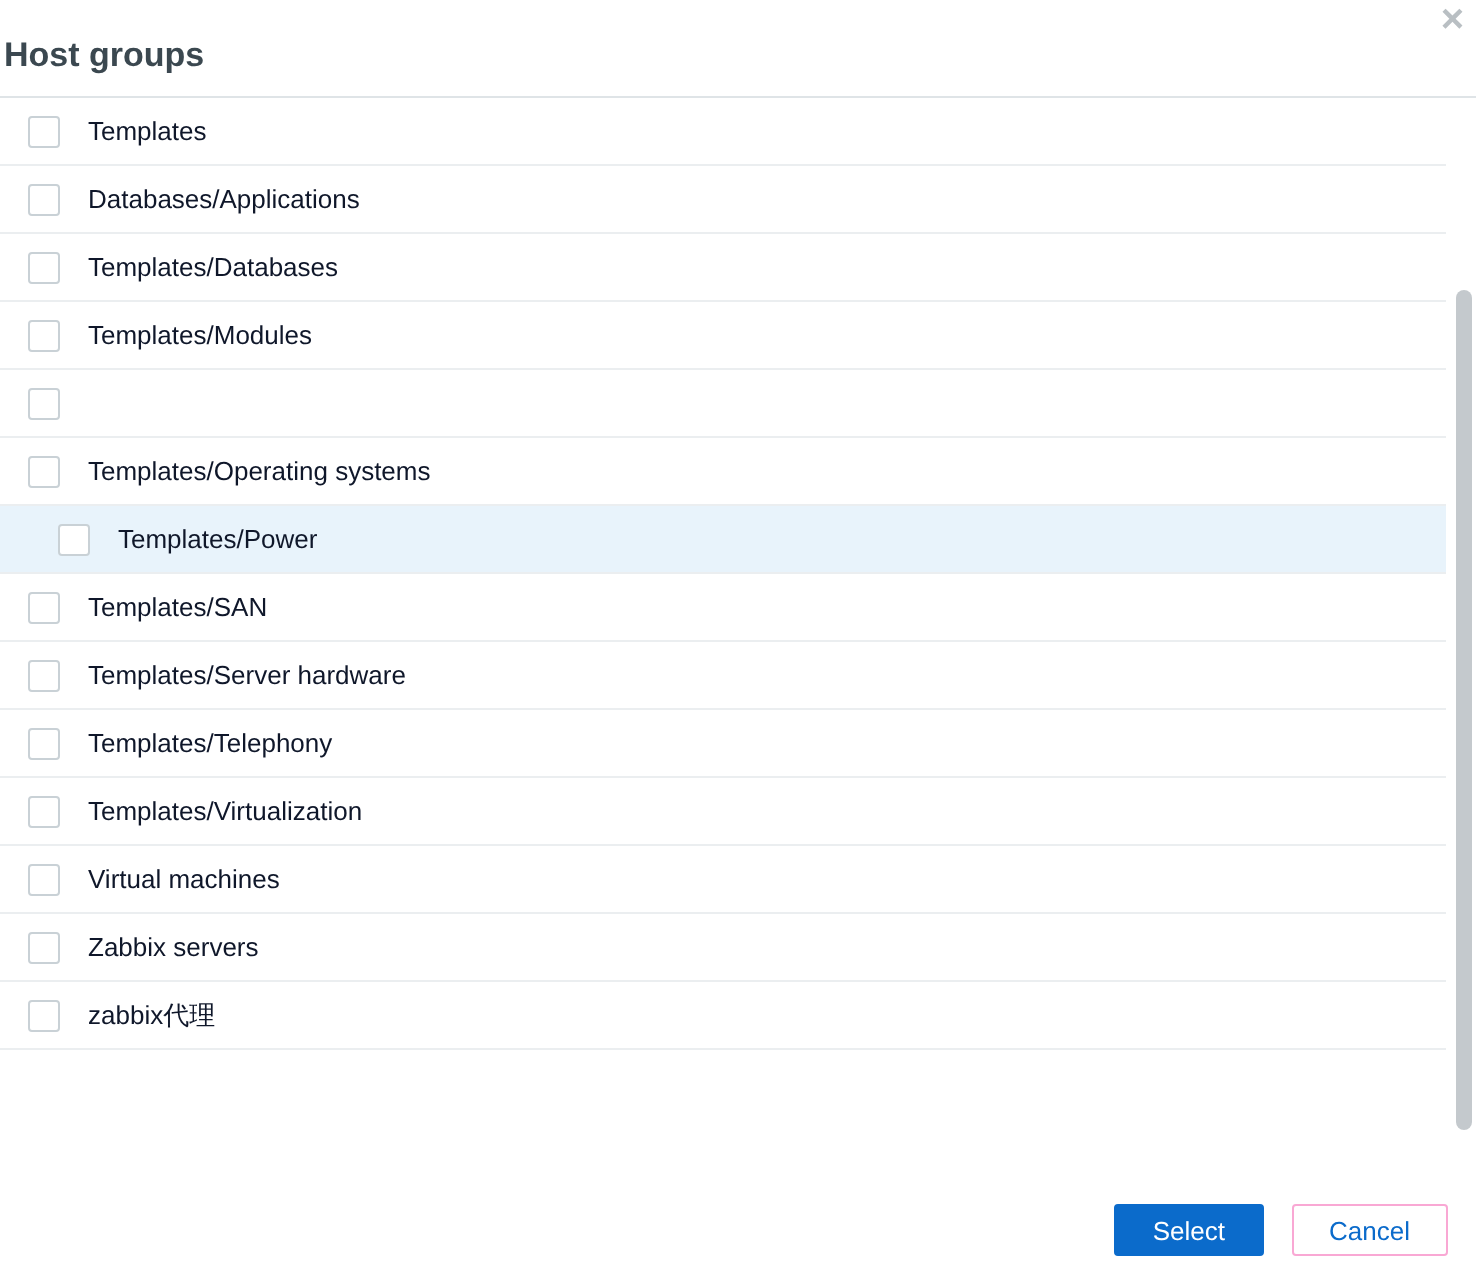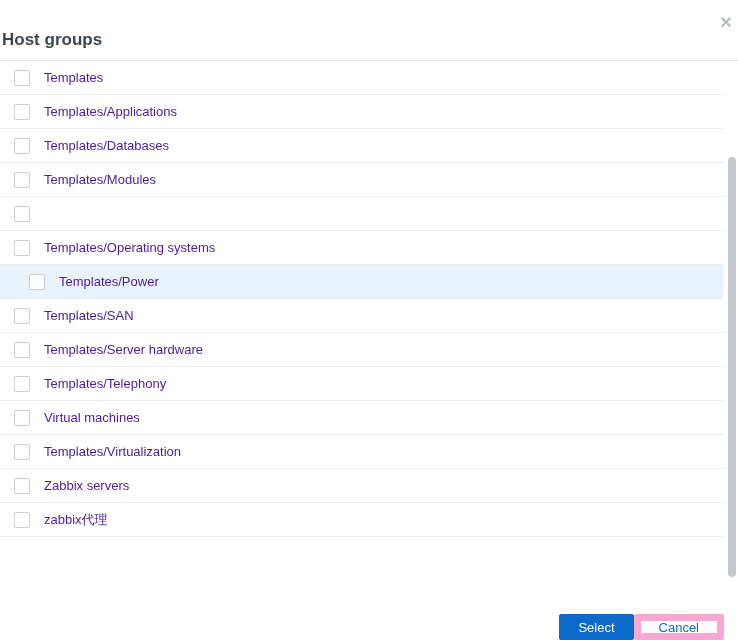--- a/index.html
+++ b/index.html
@@ -18,21 +18,20 @@
 
   .dialog {
     position: relative;
     width: 738px;
     height: 640px;
     background: #ffffff;
   }
 
   .header {
     padding: 18px 0 10px 0;
-    margin-top: 12px;
   }
   .title {
     font-size: 17px;
     font-weight: bold;
     color: #3b4850;
     padding-left: 2px;
   }
   .close-x {
     position: absolute;
     top: 0px;
@@ -71,21 +70,21 @@
     width: 16px;
     height: 16px;
     border: 1px solid #c9d1d6;
     border-radius: 2px;
     background: #ffffff;
     margin-right: 14px;
     flex: 0 0 auto;
     cursor: pointer;
   }
   .row .label {
-    color: #4c1d95;
+    color: #0f172a;
     font-size: 13px;
   }
 
   
   .scrollbar {
     position: absolute;
     top: 32px;
     right: 2px;
     width: 8px;
     bottom: 48px;
@@ -102,21 +101,21 @@
 
   .footer {
     position: absolute;
     left: 0;
     right: 0;
     bottom: 0;
     height: 44px;
     display: flex;
     justify-content: flex-end;
     align-items: center;
-    gap: 0;
+    gap: 14px;
     padding: 0 14px 6px 0;
     background: #ffffff;
     margin-left: 35px;
   }
   .btn {
     height: 26px;
     padding: 0 18px;
     font-size: 13px;
     border-radius: 2px;
     cursor: pointer;
@@ -125,21 +124,21 @@
     justify-content: center;
   }
   .btn-primary {
     background: #0b6bcb;
     color: #ffffff;
     border: 1px solid #0b6bcb;
   }
   .btn-secondary {
     background: #ffffff;
     color: #0b6bcb;
-    border: 7px solid #f9a8d4;
+    border: 1px solid #f9a8d4;
   }
 </style>
 </head>
 <body>
 
 <div class="dialog">
 
   <div class="close-x">×</div>
 
   <div class="header">
@@ -148,21 +147,21 @@
 
   <div class="list-wrap">
     <div class="listbody" id="listbody">
 
     <div class="row">
           <span class="cb"></span>
           <span class="label">Templates</span>
         </div>
         <div class="row">
           <span class="cb"></span>
-          <span class="label">Templates/Applications</span>
+          <span class="label">Databases/Applications</span>
         </div>
         <div class="row">
           <span class="cb"></span>
           <span class="label">Templates/Databases</span>
         </div>
         <div class="row">
           <span class="cb"></span>
           <span class="label">Templates/Modules</span>
         </div>
         <div class="row">
@@ -183,25 +182,25 @@
         <div class="row">
           <span class="cb"></span>
           <span class="label">Templates/Server hardware</span>
         </div>
         <div class="row">
           <span class="cb"></span>
           <span class="label">Templates/Telephony</span>
         </div>
         <div class="row">
           <span class="cb"></span>
+          <span class="label">Templates/Virtualization</span>
+        </div>
+        <div class="row">
+          <span class="cb"></span>
           <span class="label">Virtual machines</span>
-        </div>
-        <div class="row">
-          <span class="cb"></span>
-          <span class="label">Templates/Virtualization</span>
         </div>
         <div class="row">
           <span class="cb"></span>
           <span class="label">Zabbix servers</span>
         </div>
         <div class="row">
           <span class="cb"></span>
           <span class="label">zabbix代理</span>
         </div>
       </div>

